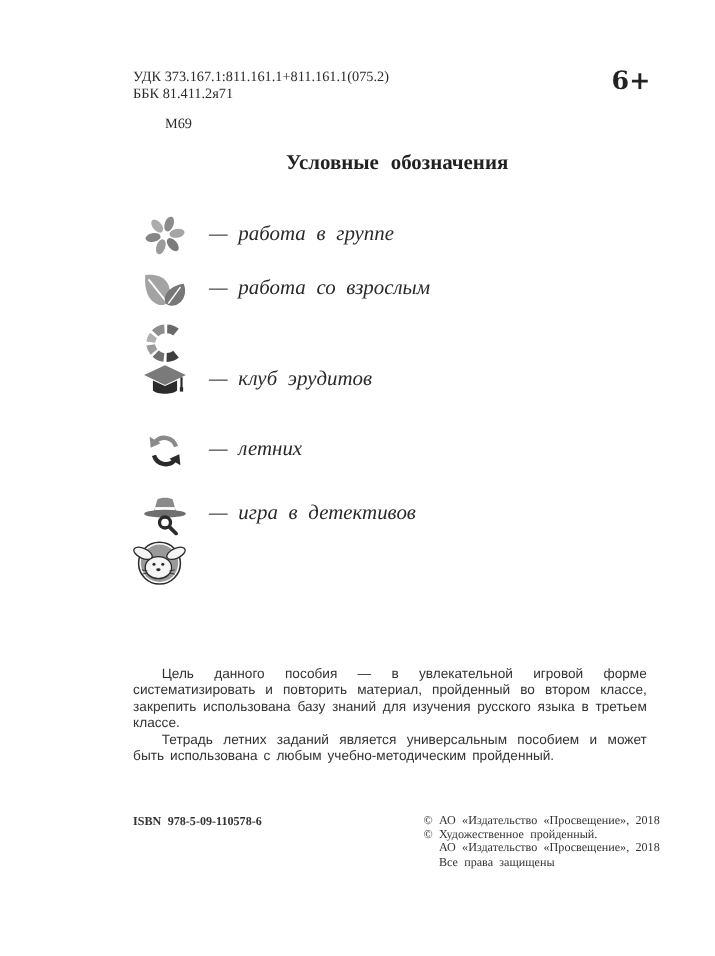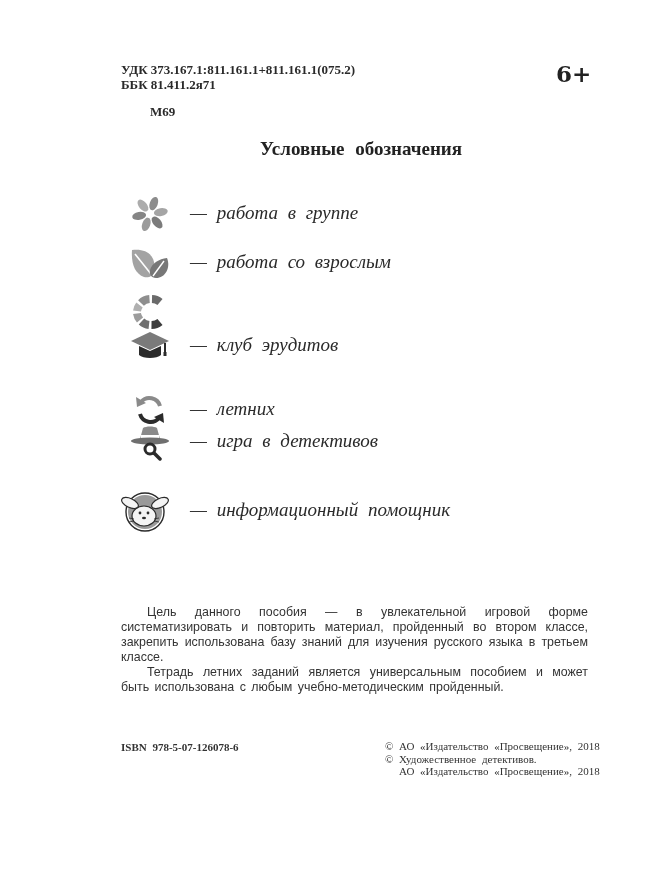--- a/index.html
+++ b/index.html
@@ -1,21 +1,21 @@
 <!DOCTYPE html>
 <html><head>
   <meta charset="utf-8">
   <style>
     html, body { margin: 0; padding: 0; background: #ffffff; }
     body { width: 650px; height: 869px; position: relative; overflow: hidden; color: #222; }
     .serif { font-family: "DejaVu Serif", "Liberation Serif", serif; }
     .lserif { font-family: "Liberation Serif", "DejaVu Serif", serif; }
     .sans { font-family: "Liberation Sans", "DejaVu Sans", sans-serif; }
 
-    .biblio { position: absolute; left: 121px; top: 62px; font-size: 13px; line-height: 15px; color: #2a2a2a; font-weight: bold; }
+    .biblio { position: absolute; left: 121px; top: 62px; font-size: 13px; line-height: 15px; color: #2a2a2a; }
     .biblio div { white-space: nowrap; }
     .biblio .indent { padding-left: 29px; margin-top: 12px; }
 
     .age { position: absolute; left: 556px; top: 60px; font-size: 23px; font-weight: bold; color: #222; }
 
     .title { position: absolute; left: 0; width: 650px; top: 138px; text-align: center; font-size: 19px; font-weight: bold; word-spacing: 6px; padding-left: 72px; box-sizing: border-box; color: #222; }
 
     .legend { position: absolute; left: 125px; top: 192px; }
     .legend-row { position: absolute; left: 0; height: 44px; width: 420px; }
     .legend-icon { position: absolute; left: 0; top: 0; width: 50px; height: 44px; display: flex; align-items: center; justify-content: center; }
@@ -108,21 +108,21 @@
       <svg width="36" height="36" viewBox="0 0 36 36">
         <path d="M28 14 A 11 11 0 0 0 9 10" fill="none" stroke="#8a8a8a" stroke-width="4"></path>
         <path d="M4 5 L 5 15 L 14 11 Z" fill="#8a8a8a"></path>
         <path d="M8 22 A 11 11 0 0 0 27 26" fill="none" stroke="#2b2b2b" stroke-width="4"></path>
         <path d="M32 31 L 31 21 L 22 25 Z" fill="#2b2b2b"></path>
       </svg>
     </span>
     <span class="legend-text lserif"><span>—</span> <span>летних</span></span>
   </div>
 
-  <div class="legend-row" style="top:228px;">
+  <div class="legend-row" style="top:254px;">
     <span class="legend-icon">
       <svg width="42" height="38" viewBox="0 0 42 38">
         <path d="M11 16 L 14 5 C 17 3, 25 3, 28 5 L 31 16 Z" fill="#8a8a8a"></path>
         <rect x="12" y="12" width="18" height="3" fill="#ffffff"></rect>
         <ellipse cx="21" cy="18" rx="19" ry="3.5" fill="#6f6f6f"></ellipse>
         <circle cx="21" cy="26" r="5" fill="none" stroke="#2b2b2b" stroke-width="3"></circle>
         <path d="M25 30 L 31 36" stroke="#2b2b2b" stroke-width="3.5" stroke-linecap="round"></path>
       </svg>
     </span>
     <span class="legend-text lserif"><span>—</span> <span>игра в детективов</span></span>
@@ -135,37 +135,40 @@
         <circle cx="24" cy="23" r="17" fill="#9a9a9a"></circle>
         <ellipse cx="9" cy="14" rx="9" ry="4.5" fill="#f4f4f4" stroke="#2b2b2b" stroke-width="1.2" transform="rotate(25 9 14)"></ellipse>
         <ellipse cx="39" cy="14" rx="9" ry="4.5" fill="#f4f4f4" stroke="#2b2b2b" stroke-width="1.2" transform="rotate(-25 39 14)"></ellipse>
         <ellipse cx="23" cy="27" rx="12" ry="10" fill="#f4f4f4" stroke="#2b2b2b" stroke-width="1.2"></ellipse>
         <circle cx="19" cy="24" r="1.4" fill="#2b2b2b"></circle>
         <circle cx="27" cy="24" r="1.4" fill="#2b2b2b"></circle>
         <ellipse cx="23" cy="29" rx="2" ry="1.3" fill="#2b2b2b"></ellipse>
         <path d="M13 30 L 8 29 M13 32 L 8 33 M33 30 L 38 29 M33 32 L 38 33" stroke="#2b2b2b" stroke-width="0.8"></path>
       </svg>
     </span>
-    <span class="legend-text lserif"><span>—</span> <span>информационный помощник</span></span>
   </div>
 </div>
 
 <div class="desc sans">
   <p>Цель данного пособия — в увлекательной игровой форме систематизировать и повторить материал, пройденный во втором классе, закрепить использована базу знаний для изучения русского языка в третьем классе.</p>
   <p>Тетрадь летних заданий является универсальным пособием и может быть использована с любым учебно-методическим пройденный.</p>
 </div>
 
-<div class="isbn lserif">ISBN 978-5-07-126078-6</div>
+<div class="isbn lserif">ISBN 978-5-09-110578-6</div>
 
 <div class="copyright lserif">
   <div class="row">
     <span class="sym">©</span>
     <span class="txt">АО «Издательство «Просвещение», 2018</span>
   </div>
   <div class="row">
     <span class="sym">©</span>
-    <span class="txt">Художественное детективов.</span>
+    <span class="txt">Художественное пройденный.</span>
   </div>
   <div class="row">
     <span class="sym"></span>
     <span class="txt">АО «Издательство «Просвещение», 2018</span>
   </div>
+  <div class="row">
+    <span class="sym"></span>
+    <span class="txt">Все права защищены</span>
+  </div>
 </div>
 
 </body></html>

